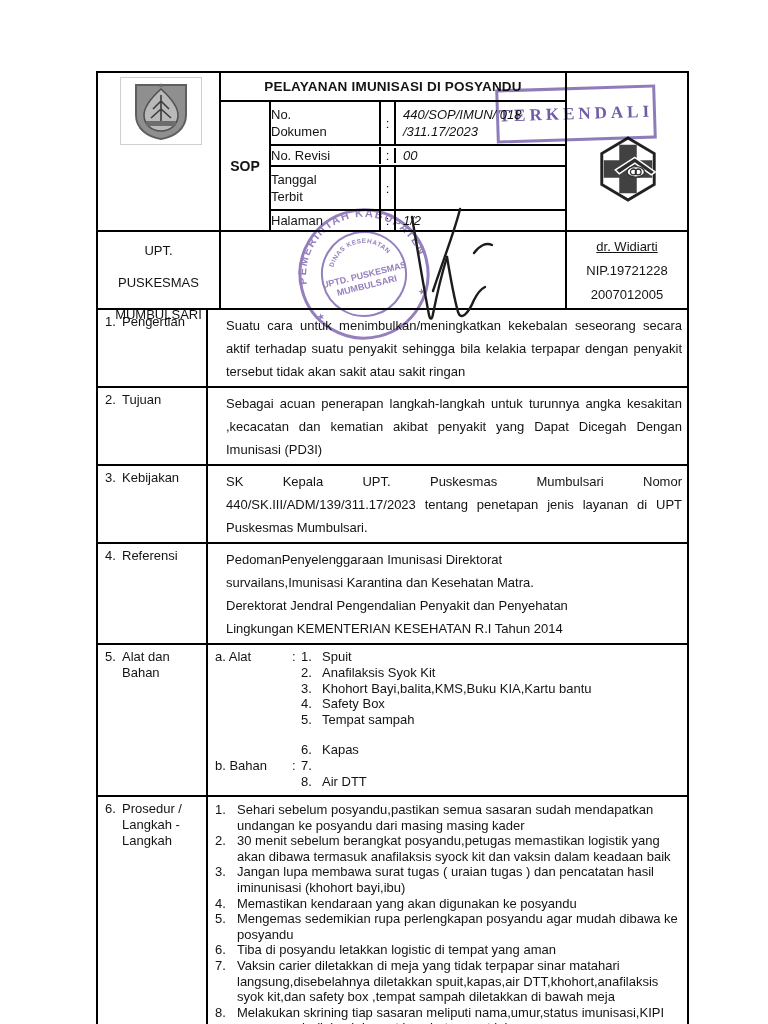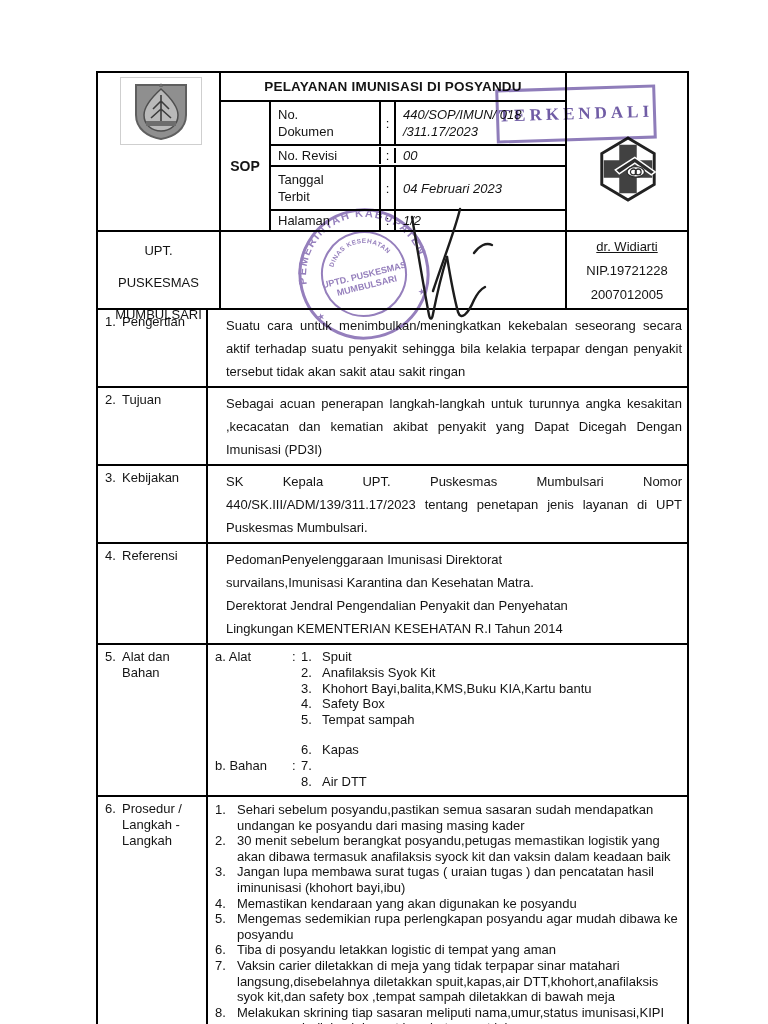--- a/index.html
+++ b/index.html
@@ -21,21 +21,21 @@
                font-weight:bold; font-size:13.5px; letter-spacing:.2px; }
   .sop-wrap  { flex:1; display:flex; }
   .sop-cell  { width:50px; border-right:2px solid #000; box-sizing:border-box;
                display:flex; align-items:center; justify-content:center;
                font-weight:bold; font-size:14px; }
   .fields { flex:1; display:flex; flex-direction:column; }
   .frow   { display:flex; border-bottom:2px solid #000; box-sizing:border-box; }
   .frow.last { border-bottom:none; flex:1; }
   .fr-tall { height:44px; } .fr-short { height:21px;align-items:center; }
   .flabel { width:110px; border-right:2px solid #000; box-sizing:border-box;
-            padding-left:7px; display:flex; align-items:center;
+            display:flex; align-items:center;
             white-space:pre-line; line-height:17px; }
   .fcolon { width:15px; border-right:2px solid #000; box-sizing:border-box;
             display:flex; align-items:center; justify-content:center; }
   .fvalue { flex:1; padding-left:7px; display:flex; align-items:center; line-height:17px; white-space:pre-line;font-style:italic; }
 
   
   .band2 { display:flex; height:76px; border-top:2px solid #000; }
   .b2-left  { width:123px; border-right:2px solid #000; box-sizing:border-box;
               text-align:center; white-space:pre-line; line-height:32px; padding-top:3px; }
   .b2-mid   { width:346px; border-right:2px solid #000; box-sizing:border-box; position:relative; }
@@ -120,21 +120,20 @@
             </div>
             <div class="frow fr-short">
               <div class="flabel">No. Revisi</div>
               <div class="fcolon">:</div>
               <div class="fvalue">00</div>
             </div>
             <div class="frow fr-tall">
               <div class="flabel">Tanggal
 Terbit</div>
               <div class="fcolon">:</div>
-              <div class="fvalue">04 Februari 2023</div>
             </div>
             <div class="frow last">
               <div class="flabel">Halaman</div>
               <div class="fcolon">:</div>
               <div class="fvalue">1/2</div>
             </div>
           </div>
         </div>
       </div>
 

